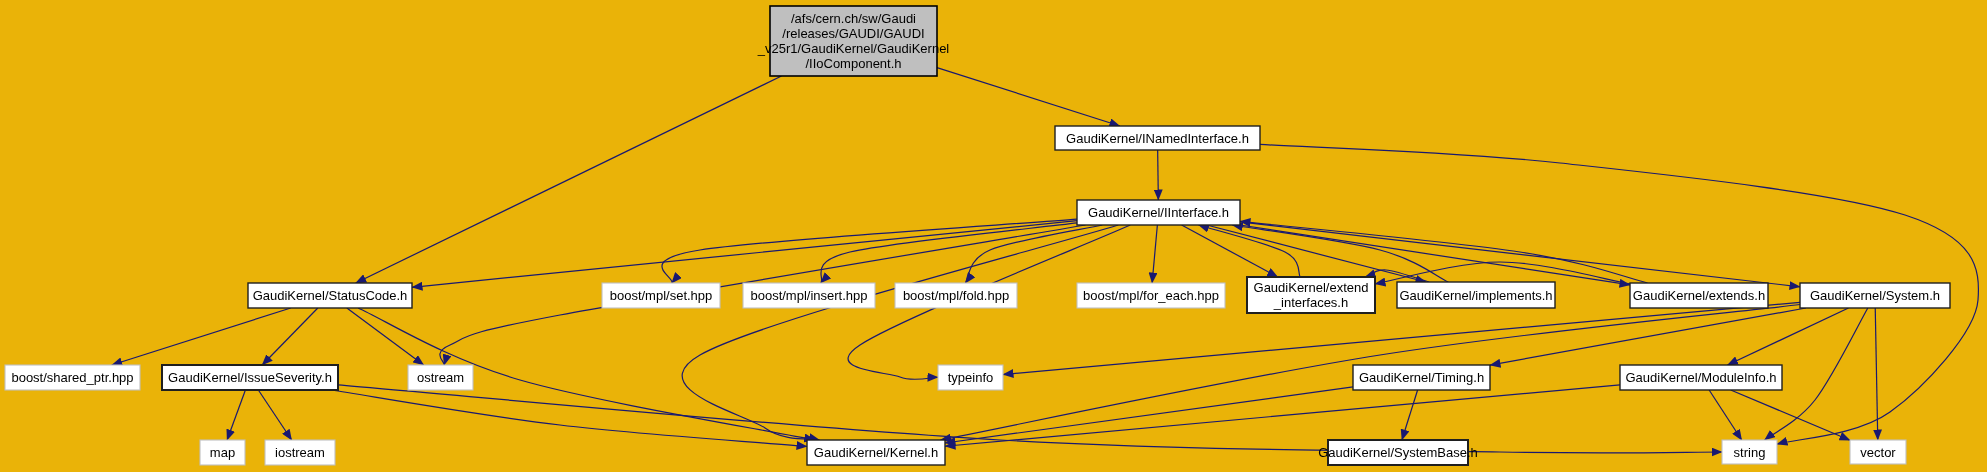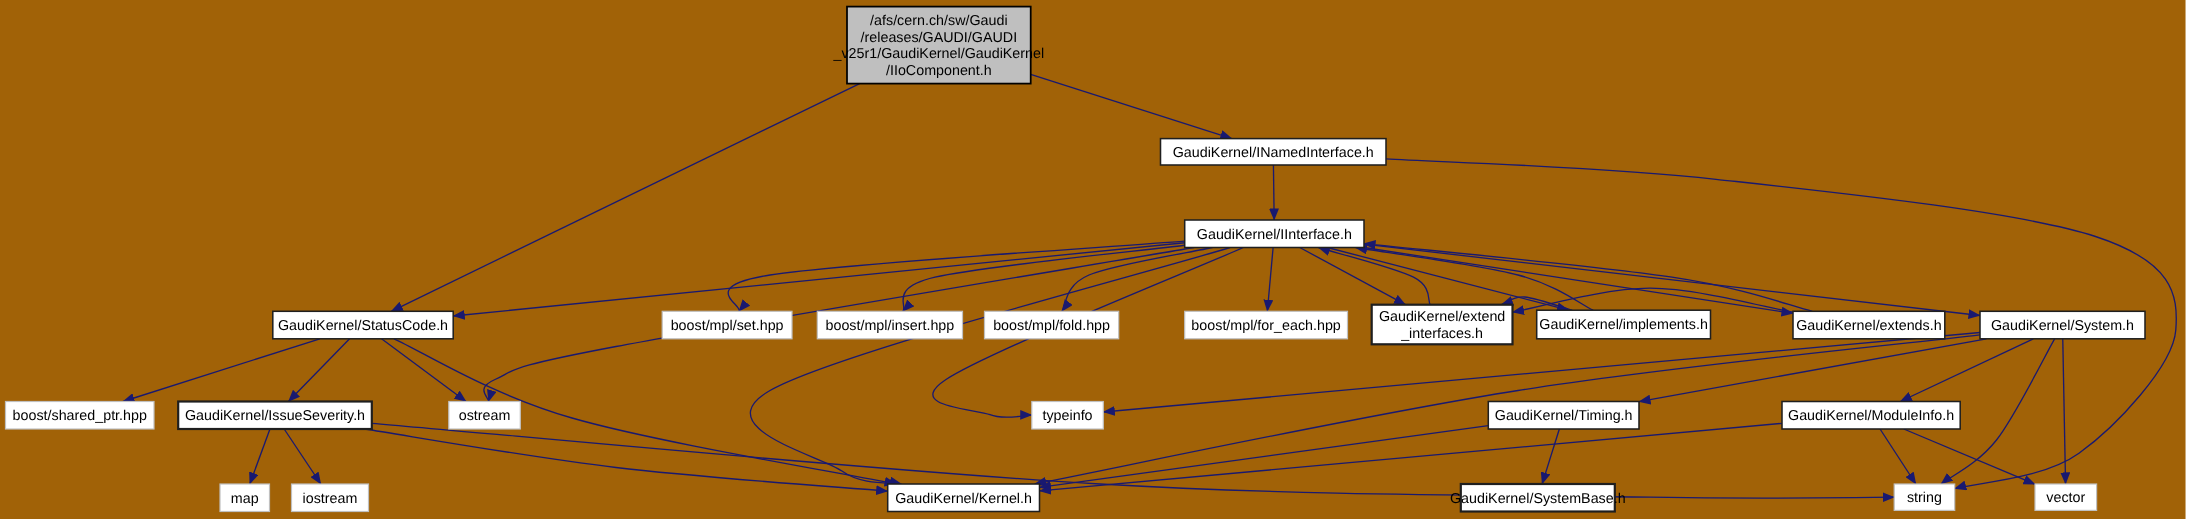--- a/index.html
+++ b/index.html
@@ -1,16 +1,16 @@
 <!DOCTYPE html>
 <html><head>
 <meta charset="utf-8">
 <style>
   html,body{margin:0;padding:0;background:#ffffff;}
-  .graph-wrap{position:relative;width:1987px;height:472px;background:#a16207;overflow:hidden;}
+  .graph-wrap{position:relative;width:1987px;height:472px;background:#eab308;overflow:hidden;}
   svg{display:block;}
   text{font-family:"Liberation Sans","DejaVu Sans",sans-serif;fill:#000000;}
 </style>
 </head>
 <body>
 
 <div class="graph-wrap">
   <svg id="graph-svg" width="1987" height="472" viewBox="0 0 1987 472">
       <defs>
         <marker id="arrow" markerUnits="userSpaceOnUse" markerWidth="12" markerHeight="9" refX="10.5" refY="4.5" orient="auto">

